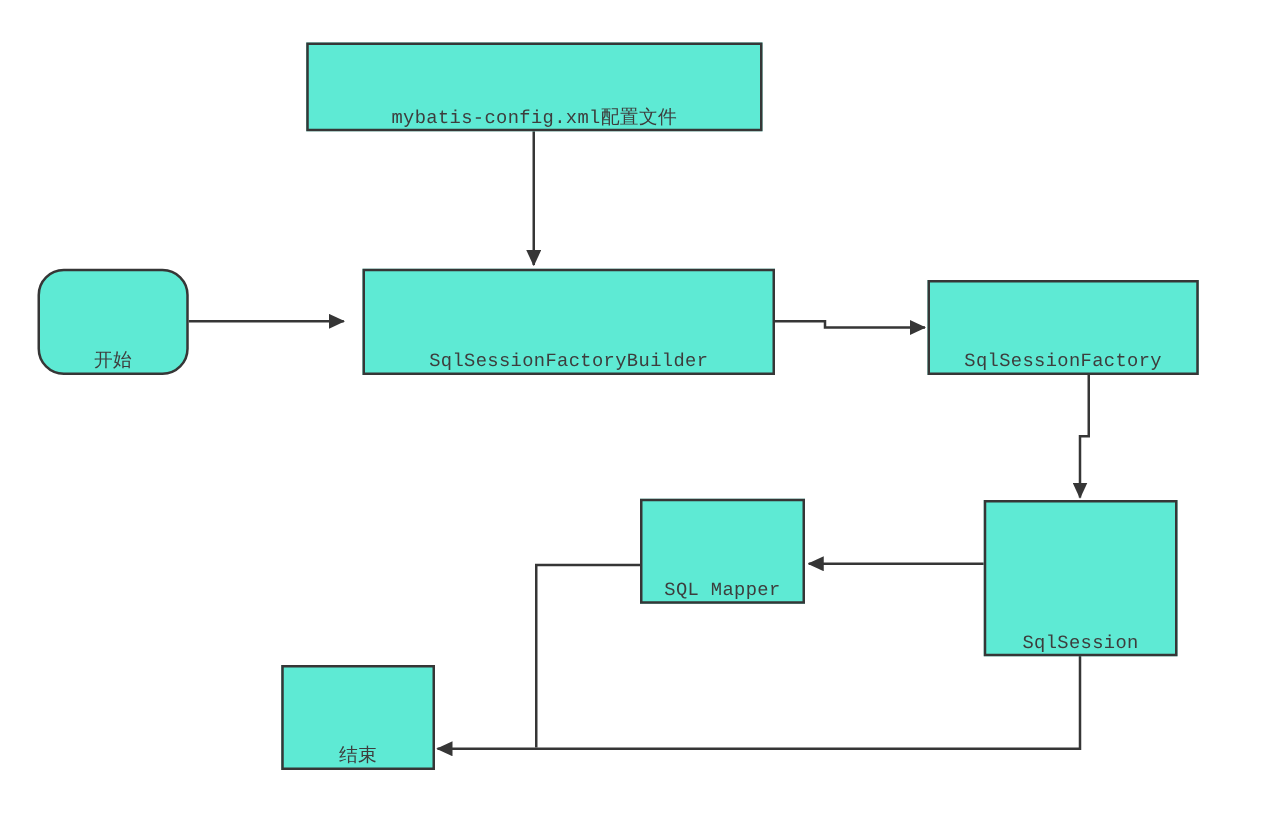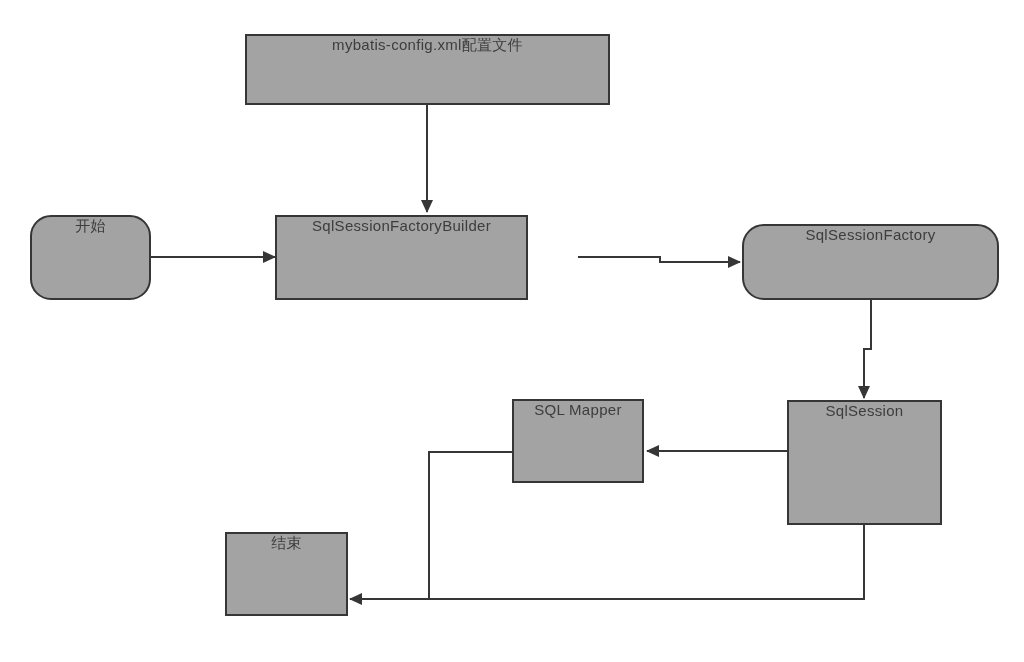--- a/index.html
+++ b/index.html
@@ -23,37 +23,38 @@
     height: 662px;
   }
   .edge {
     fill: none;
     stroke: #363636;
     stroke-width: 2;
   }
   .node {
     position: absolute;
     box-sizing: border-box;
-    background: #a3a3a3;
+    background: #5eead4;
     border: 2px solid #363636;
     display: flex;
-    align-items: flex-start;
+    align-items: flex-end;
     justify-content: center;
     text-align: center;
+    font-family: Liberation Mono, monospace;
   }
   .node-label {
     color: #3d3d3d;
     font-size: 15px;
     letter-spacing: 0.3px;
     white-space: nowrap;
   }
   .node-config  { left: 245px; top: 34px;  width: 365px; height: 71px; }
   .node-start   { left: 30px;  top: 215px; width: 121px; height: 85px; border-radius: 21px; }
-  .node-builder { left: 275px; top: 215px; width: 253px; height: 85px; }
-  .node-factory { left: 742px; top: 224px; width: 257px; height: 76px; border-radius: 22px; }
+  .node-builder { left: 290px; top: 215px; width: 330px; height: 85px; }
+  .node-factory { left: 742px; top: 224px; width: 217px; height: 76px; }
   .node-session { left: 787px; top: 400px; width: 155px; height: 125px; }
   .node-mapper  { left: 512px; top: 399px; width: 132px; height: 84px; }
   .node-end     { left: 225px; top: 532px; width: 123px; height: 84px; }
 </style>
 </head>
 <body>
 
 <div class="canvas">
 
   <svg class="edge-layer" width="1024" height="662" viewBox="0 0 1024 662" xmlns="http://www.w3.org/2000/svg">

